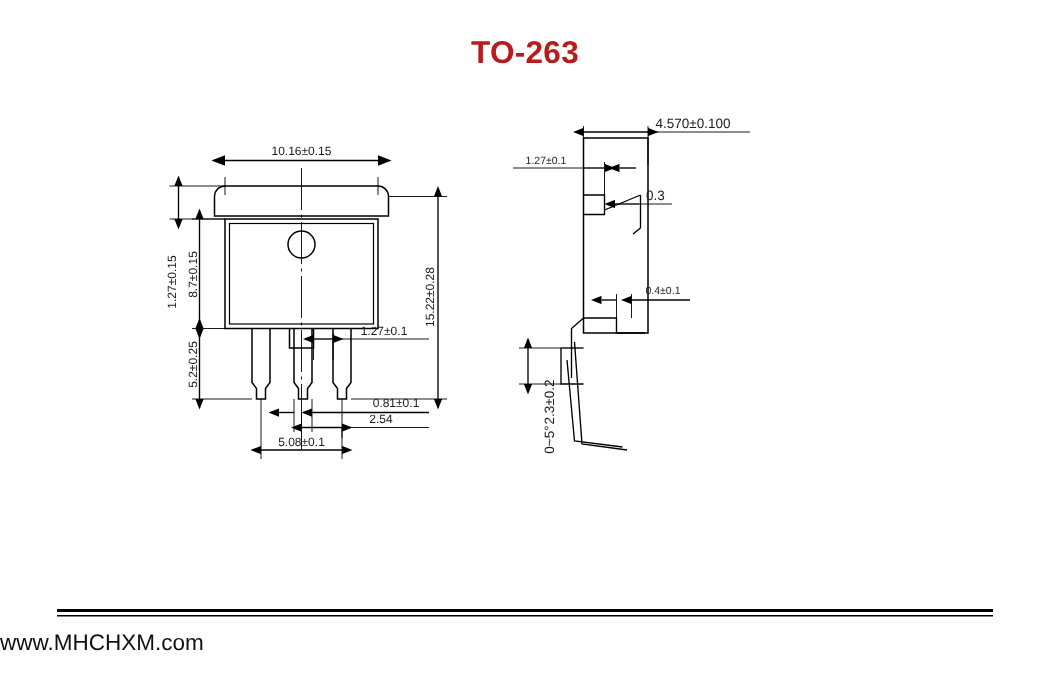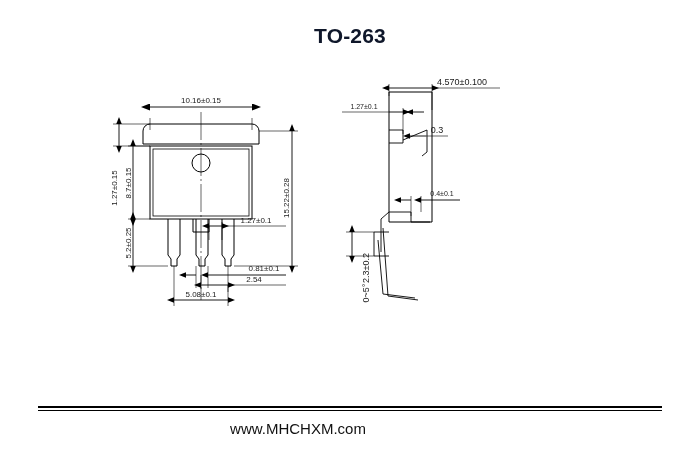--- a/index.html
+++ b/index.html
@@ -21,21 +21,21 @@
   }
   #drawing-title {
     position: absolute;
     top: 24px;
     left: 0;
     width: 700px;
     text-align: center;
     font-size: 21px;
     font-weight: bold;
     letter-spacing: 0.2px;
-    color: #0f172a;
+    color: #b91c1c;
   }
   #svg-canvas {
     position: absolute;
     top: 0;
     left: 0;
   }
   .dimtext {
     font-family: "Liberation Sans", sans-serif;
     fill: #1a1a1a;
   }
@@ -53,21 +53,21 @@
     top: 410px;
     width: 624px;
     height: 0;
     border-top: 1px solid #000000;
   }
   #footer-url {
     position: absolute;
     top: 420px;
     left: 0;
     width: 596px;
-    text-align: center;
+    text-align: left;
     font-size: 15px;
     color: #111111;
   }
 </style>
 </head>
 <body>
 
 <div id="page">
 
   <div id="drawing-title">TO-263</div>

